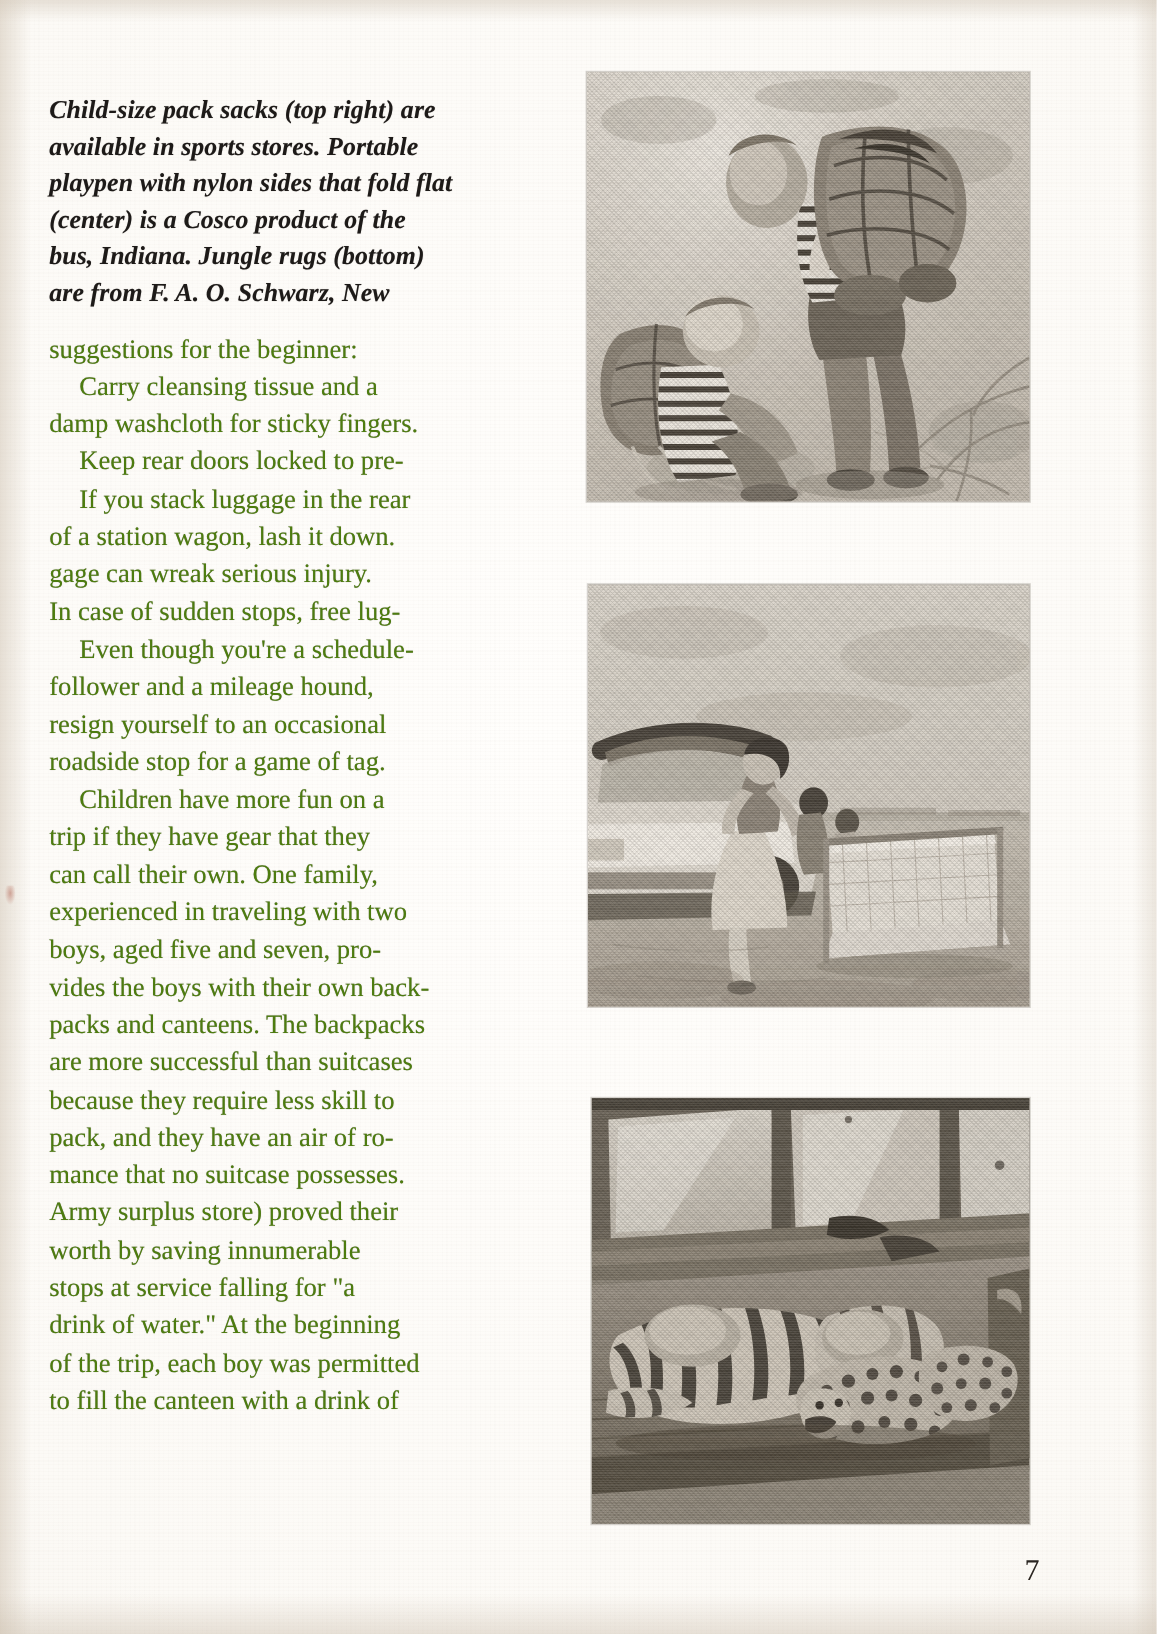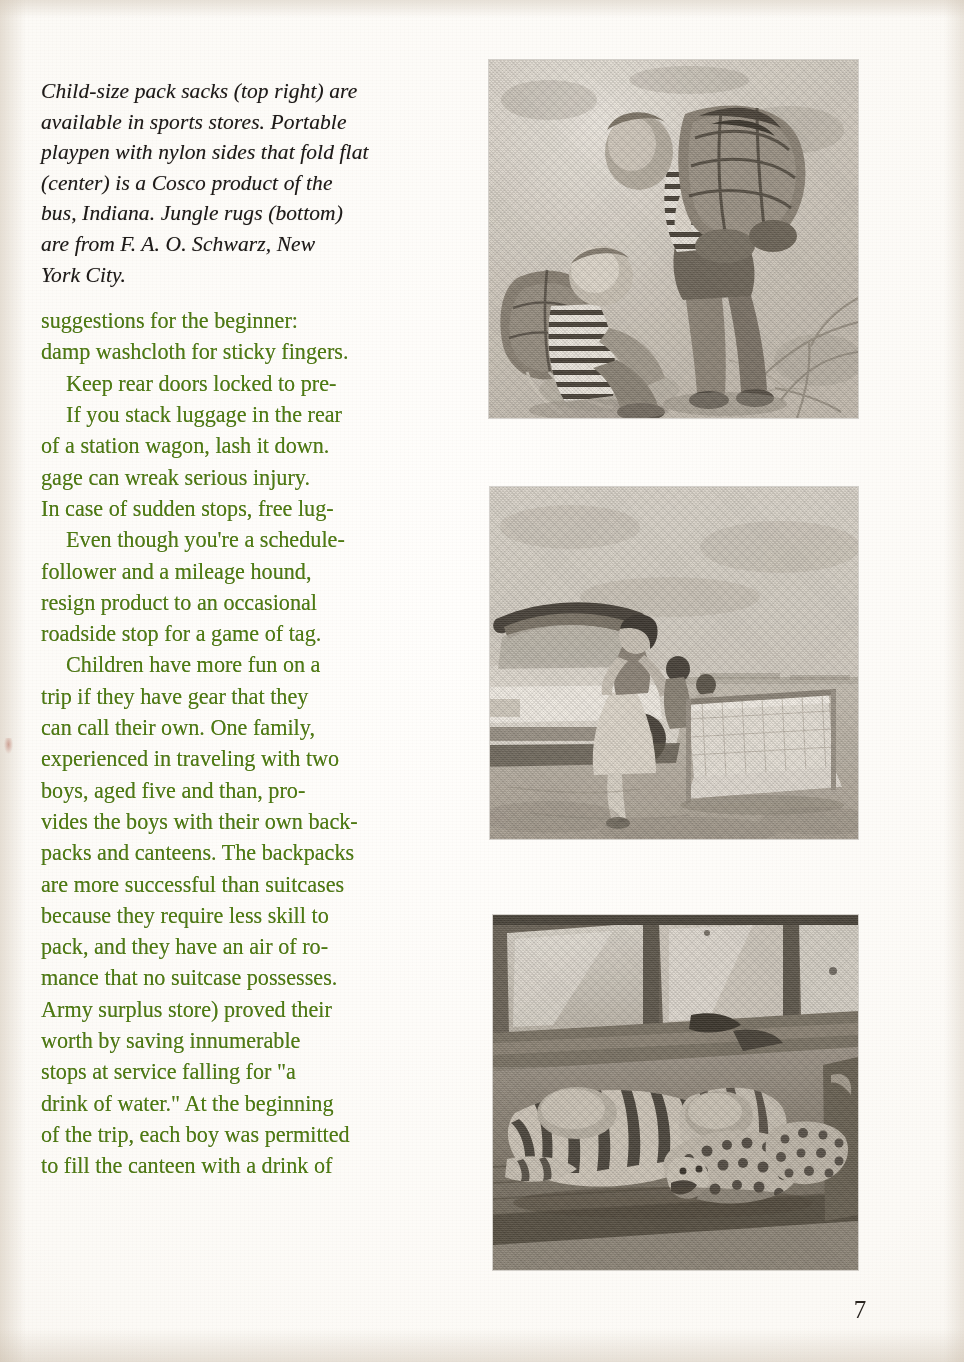--- a/index.html
+++ b/index.html
@@ -64,21 +64,21 @@
   
   #text-column {
     position: absolute;
     left: 41px;
     top: 76px;
     width: 410px;
   }
 
   .caption-block {
     font-style: italic;
-    font-weight: 400;
+    font-weight: 700;
     font-size: 21.5px;
     line-height: 30.6px;
     color: #1d1a18;
     text-align: justify;
     text-align-last: left;
     letter-spacing: .1px;
     margin: 0;
     padding: 0;
     text-shadow: 0 0 .7px rgba(40,34,30,.42);
   }
@@ -156,42 +156,42 @@
 
   <div id="text-column">
 
     <div class="caption-block">
       <span class="ln">Child-size pack sacks (top right) are</span>
       <span class="ln">available in sports stores. Portable</span>
       <span class="ln">playpen with nylon sides that fold flat</span>
       <span class="ln">(center) is a Cosco product of the</span>
       <span class="ln">bus, Indiana. Jungle rugs (bottom)</span>
       <span class="ln">are from F. A. O. Schwarz, New</span>
-      <span class="ln">York City.</span>
     </div>
 
     <div class="gap-after-caption"></div>
 
     <div class="body-block">
       <span class="ln">suggestions for the beginner:</span>
+      <span class="ln indent">Carry  cleansing  tissue  and  a</span>
       <span class="ln">damp washcloth for sticky fingers.</span>
       <span class="ln indent">Keep rear doors locked to pre-</span>
       <span class="ln indent">If you stack luggage in the rear</span>
       <span class="ln">of a station wagon, lash it down.</span>
       <span class="ln">gage can wreak serious injury.</span>
       <span class="ln">In case of sudden stops, free lug-</span>
       <span class="ln indent">Even though you're a schedule-</span>
       <span class="ln">follower  and  a  mileage  hound,</span>
-      <span class="ln">resign  product  to  an  occasional</span>
+      <span class="ln">resign  yourself  to  an  occasional</span>
       <span class="ln">roadside stop for a game of tag.</span>
       <span class="ln indent">Children  have  more  fun  on  a</span>
       <span class="ln">trip  if  they  have  gear  that  they</span>
       <span class="ln">can call their own. One family,</span>
       <span class="ln">experienced in traveling with two</span>
-      <span class="ln">boys,  aged  five  and  than,  pro-</span>
+      <span class="ln">boys,  aged  five  and  seven,  pro-</span>
       <span class="ln">vides the boys with their own back-</span>
       <span class="ln">packs and canteens. The backpacks</span>
       <span class="ln">are more successful than suitcases</span>
       <span class="ln">because  they  require  less  skill  to</span>
       <span class="ln">pack, and they have an air of ro-</span>
       <span class="ln">mance that no suitcase possesses.</span>
       <span class="ln">Army surplus store) proved their</span>
       <span class="ln">worth  by  saving  innumerable</span>
       <span class="ln">stops  at  service  falling  for  "a</span>
       <span class="ln">drink of water." At the beginning</span>

